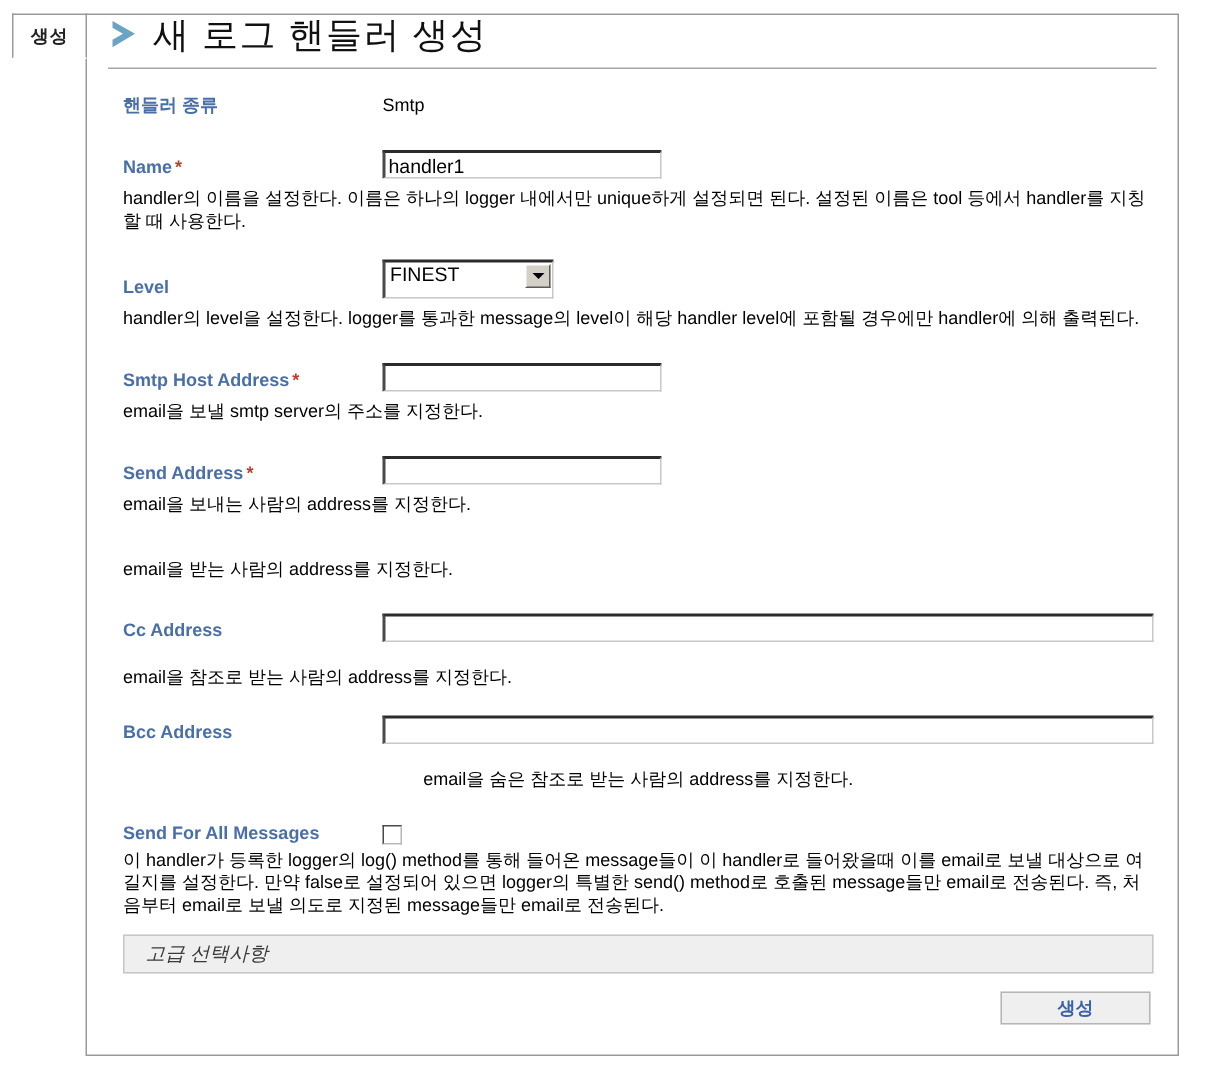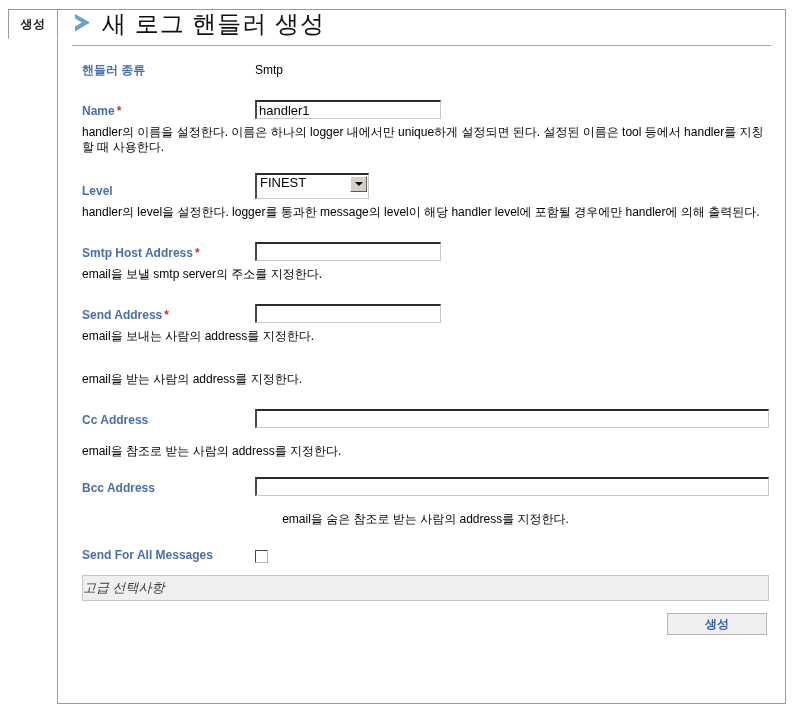--- a/index.html
+++ b/index.html
@@ -207,20 +207,21 @@
 
   
   .adv-bar {
     margin: 0 0 0 0;
     height: 26px;
     box-sizing: border-box;
     background: #efefef;
     border: 1px solid #c6c6c6;
     display: flex;
     align-items: center;
+    padding-left: 14px;
   }
   .adv-text {
     font-size: 13px;
     font-style: italic;
     color: #3a3a3a;
   }
 
   
   .footer {
     display: flex;
@@ -328,20 +329,21 @@
         <input class="tinput w-wide" type="text" value="" style="">
       </div>
       <div class="desc" style="margin-top:16px;text-align:center;">email을 숨은 참조로 받는 사람의 address를 지정한다.</div>
 
       <div class="gap-md"></div>
 
       <div class="row">
         <div class="lbl">Send For All Messages</div>
         <div class="cbox"></div>
       </div>
+      <div class="desc" style="margin-top:3px;">이 handler가 등록한 logger의 log() method를 통해 들어온 message들이 이 handler로 들어왔을때 이를 email로 보낼 대상으로 여길지를 설정한다. 만약 false로 설정되어 있으면 logger의 특별한 send() method로 호출된 message들만 email로 전송된다. 즉, 처음부터 email로 보낼 의도로 지정된 message들만 email로 전송된다.</div>
 
       <div class="gap-sm"></div>
 
       <div class="adv-bar">
         <span class="adv-text">고급 선택사항</span>
       </div>
 
       <div class="footer">
         <button class="submit-btn" type="button">생성</button>
       </div>

